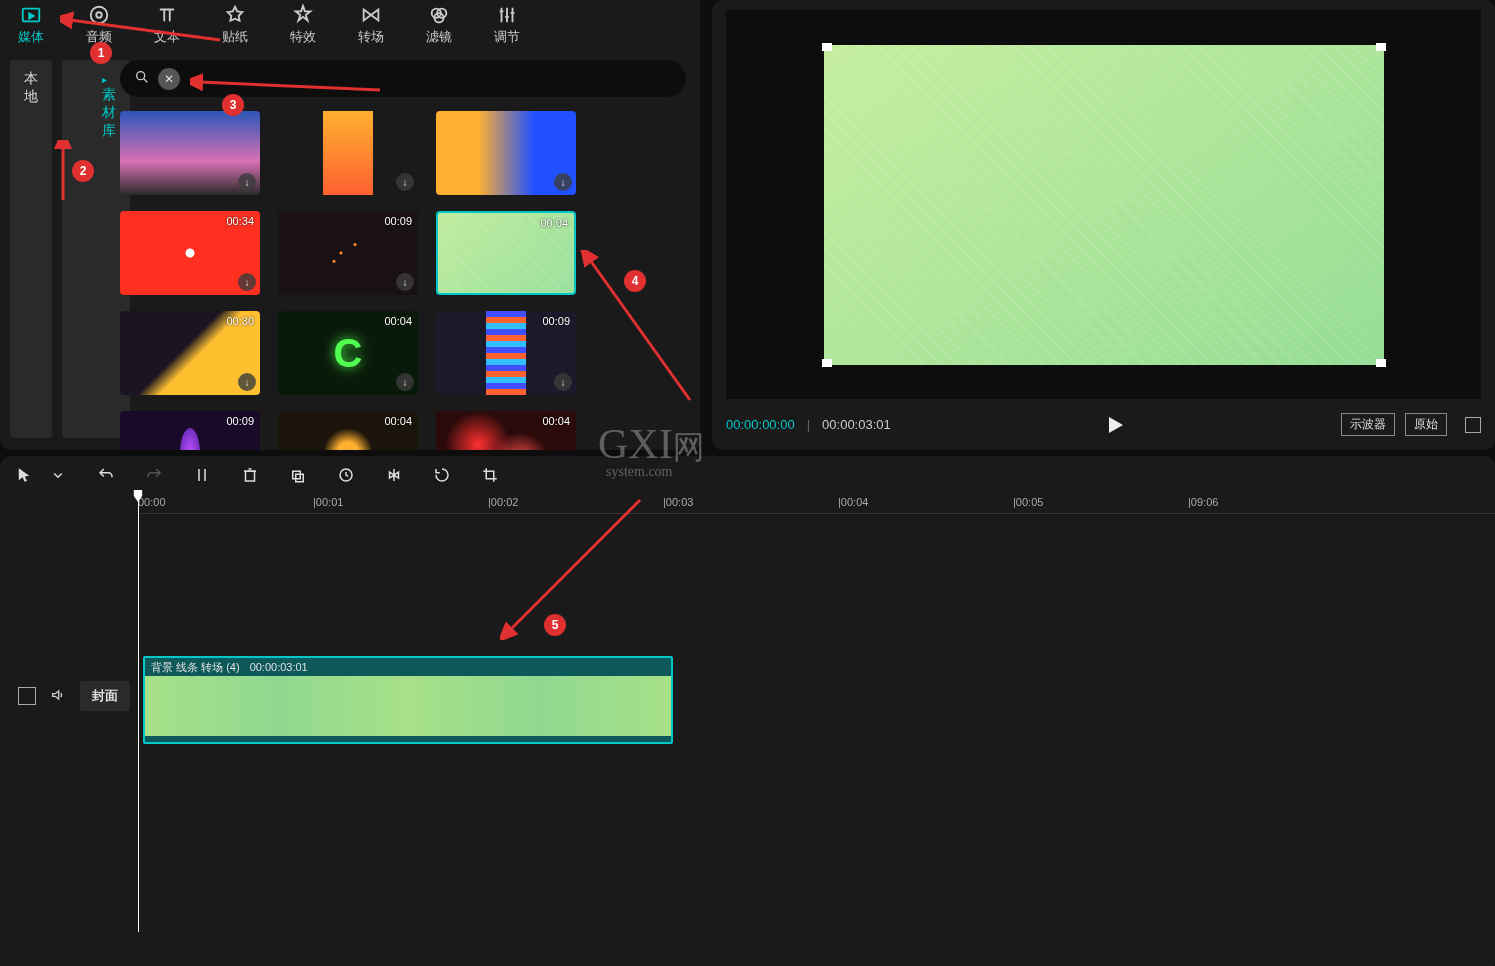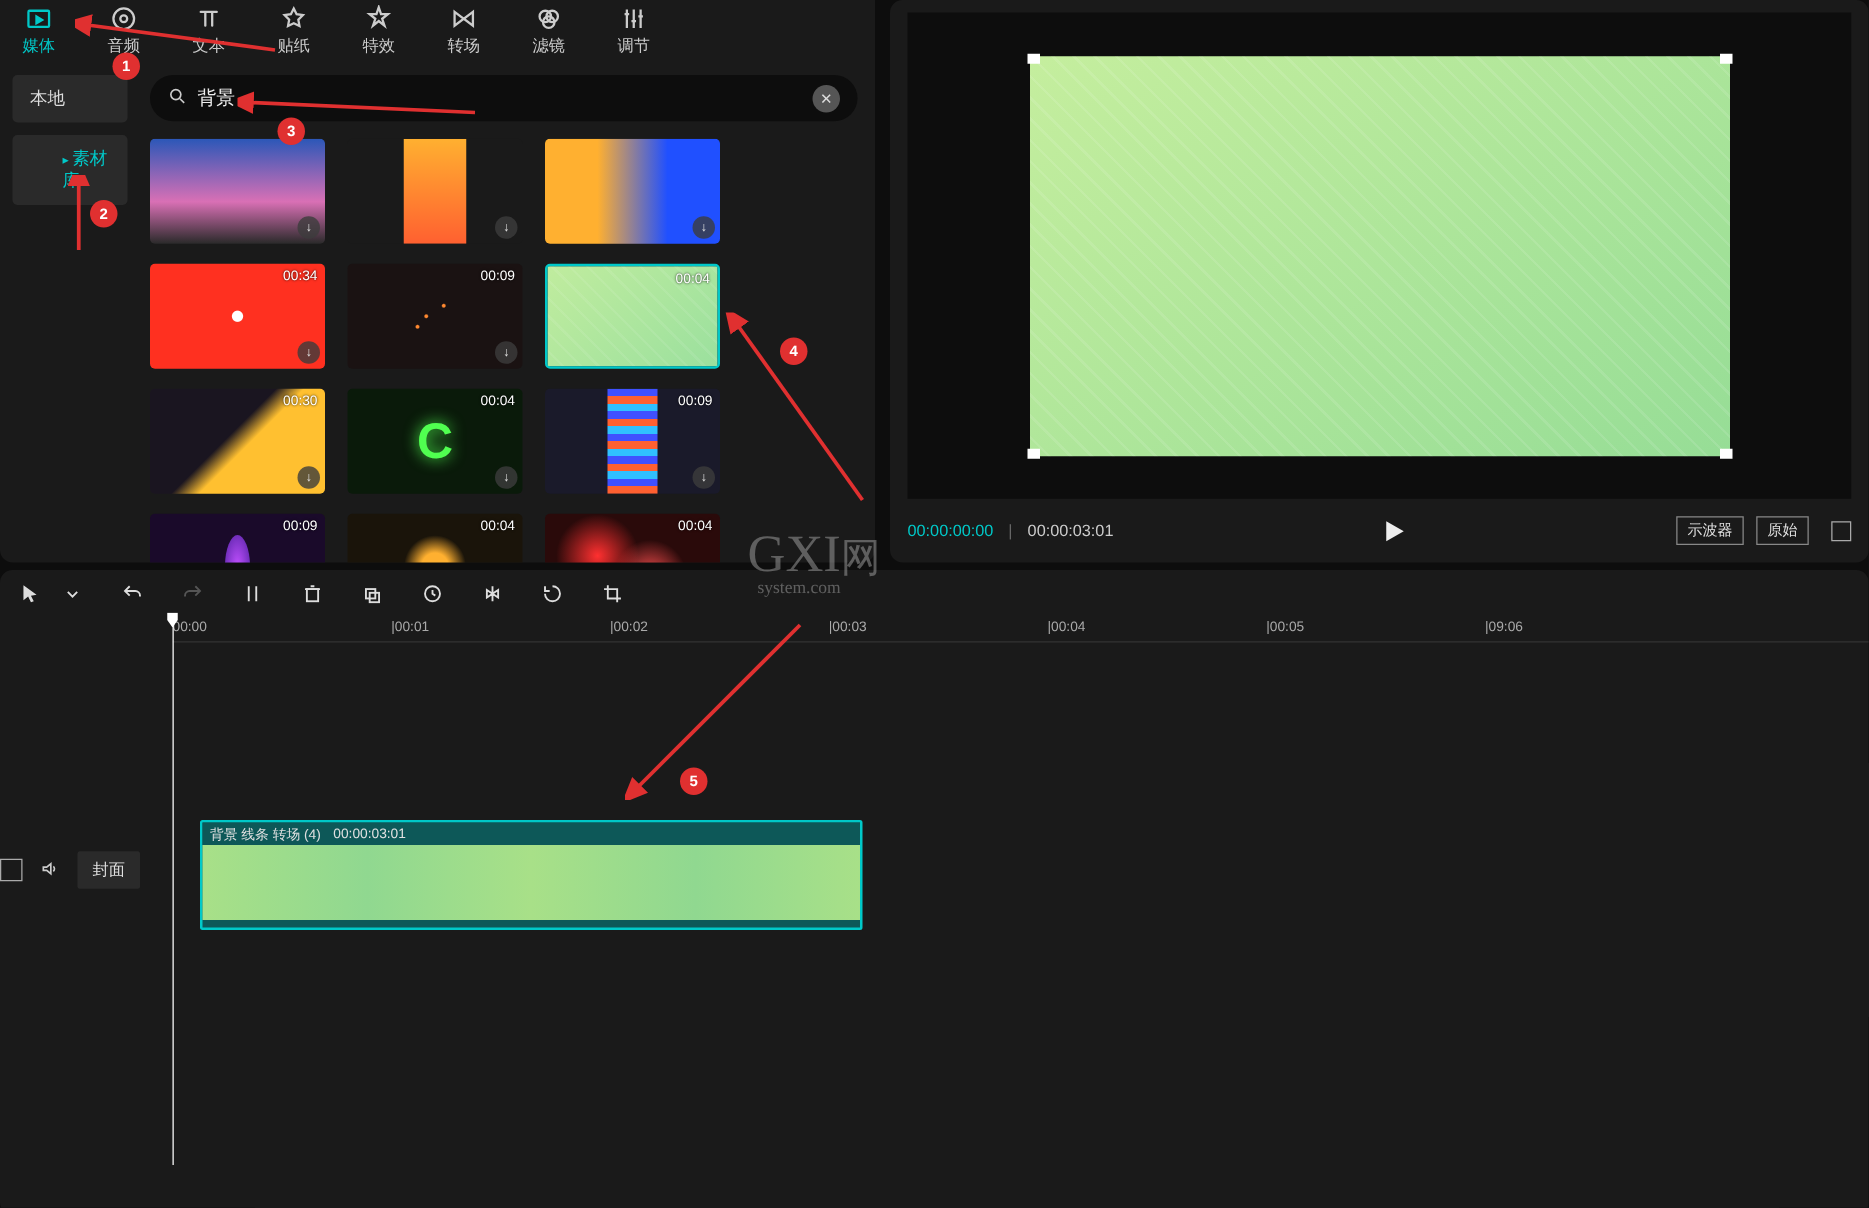--- a/index.html
+++ b/index.html
@@ -31,21 +31,21 @@
   flex-direction: column;
   align-items: center;
   gap: 2px;
   cursor: pointer;
   color: #ccc;
 }
 .top-tab.active { color: #00c8c8; }
 .top-tab .ticon { width: 22px; height: 22px; display: flex; align-items: center; justify-content: center; }
 .top-tab .tlabel { font-size: 13px; text-align: right; }
 .left-body { display: flex; flex: 1; overflow: hidden; }
-.side-list { width: 112px; padding: 12px 10px; display: flex; flex-direction: column; gap: 10px; }
+.side-list { width: 112px; padding: 12px 10px; display: flex; flex-direction: row; gap: 10px; }
 .side-item {
   padding: 10px 14px;
   border-radius: 4px;
   cursor: pointer;
   font-size: 14px;
   color: #ddd;
 }
 .side-item.sel { background: #2a2a2a; }
 .side-item.active { background: #2a2a2a; color: #00c8c8; padding-left: 40px; }
 .side-item.active::before { content: "▸ "; color: #00c8c8; font-size: 10px; }
@@ -267,27 +267,28 @@
   width:12px;height:12px;
   background:#fff;
   clip-path: polygon(15% 0, 85% 0, 85% 50%, 50% 100%, 15% 50%);
 }
 .tracks-wrap {
   flex:1;
   position: relative;
   display: flex;
 }
 .track-controls {
-  width: 160px;
+  width: 143px;
   display: flex;
   align-items: center;
   gap: 14px;
-  padding-left: 0;
+  padding-left: 18px;
   height: 80px;
   margin-top: 142px;
+  font-weight: bold;
 }
 .tc-icon { width:18px;height:18px;border:1px solid #aaa;cursor:pointer;}
 .cover-btn {
   background: #2a2a2a;
   padding: 6px 12px;
   border-radius: 2px;
   font-size: 13px;
   cursor: pointer;
 }
 .tracks {
@@ -427,21 +428,20 @@
       </div>
 
       <div class="content-area">
         <div class="search-bar">
           <span>
             <svg width="16" height="16" viewBox="0 0 24 24" stroke="#ccc" fill="none" stroke-width="2">
                 <circle cx="10" cy="10" r="6"></circle>
                 <path d="M15 15l5 5"></path>
               </svg>
           </span>
-          <input type="text" value="背景" style="">
           <span class="search-clear">✕</span>
         </div>
 
         <div class="grid">
           <div class="thumb thumb-sky">
             <span class="dl">↓</span>
           </div>
           <div class="thumb thumb-orange-vert">
             <span class="dl">↓</span>
           </div>

